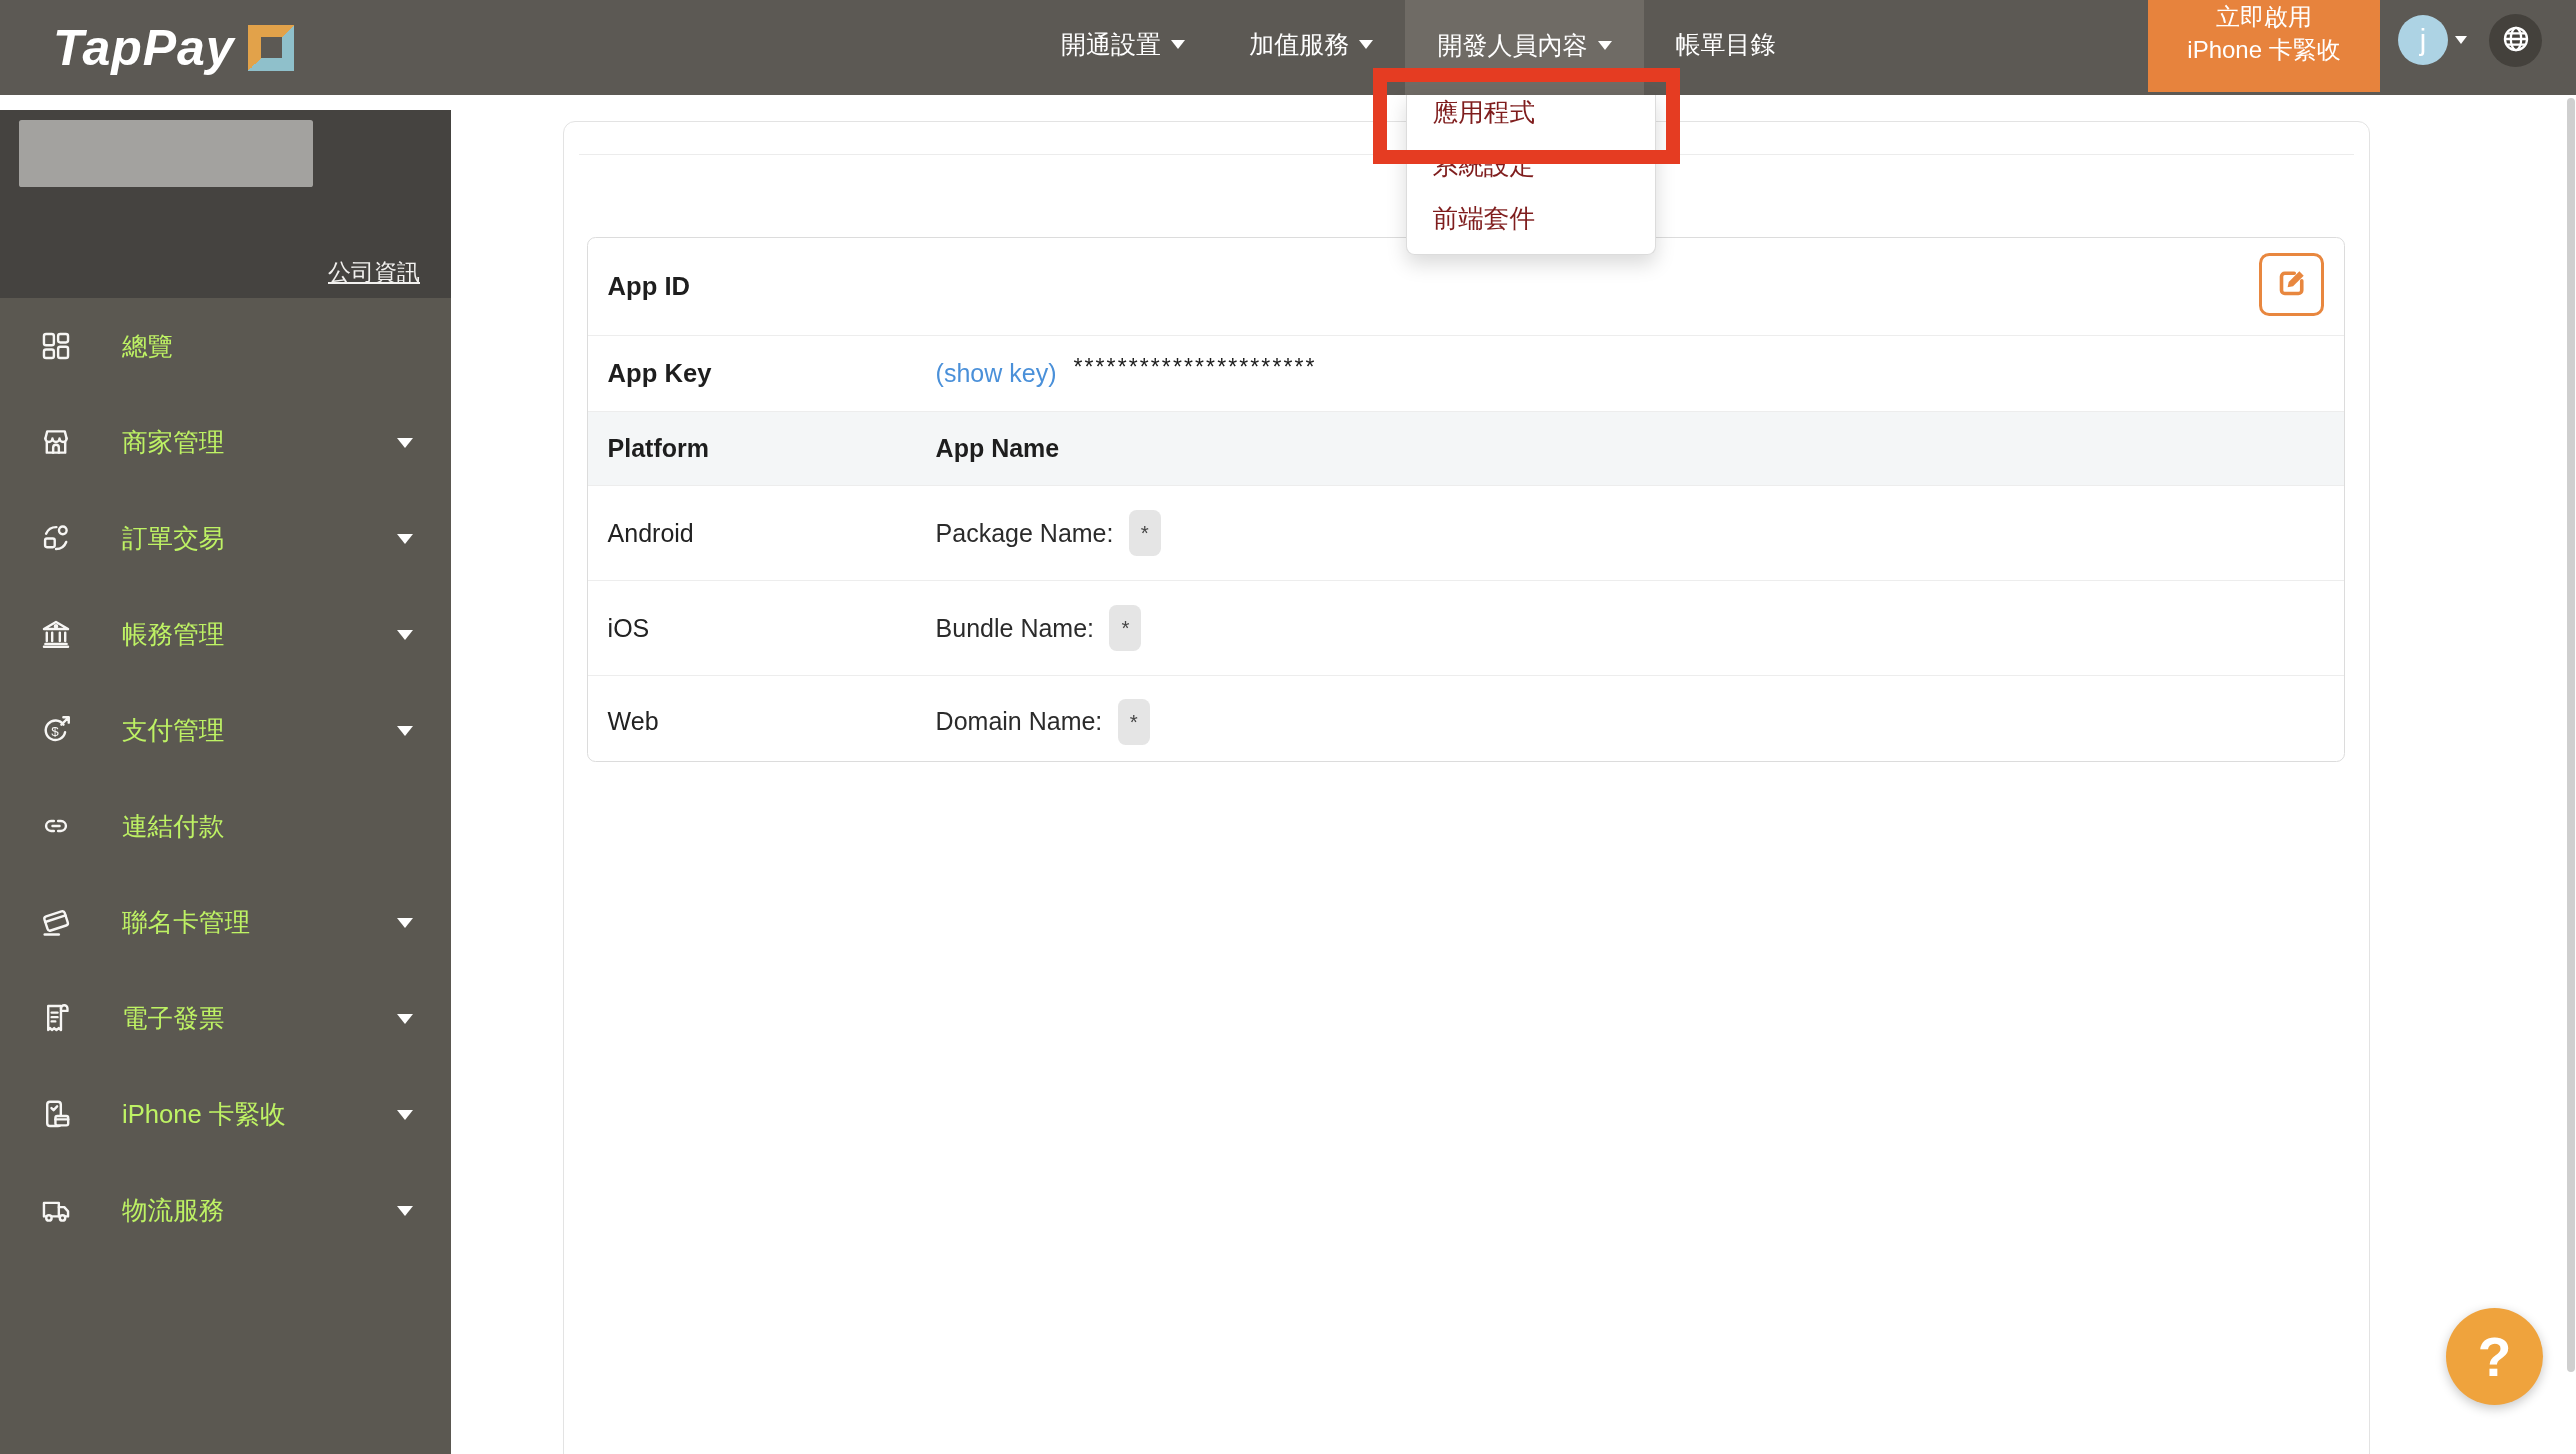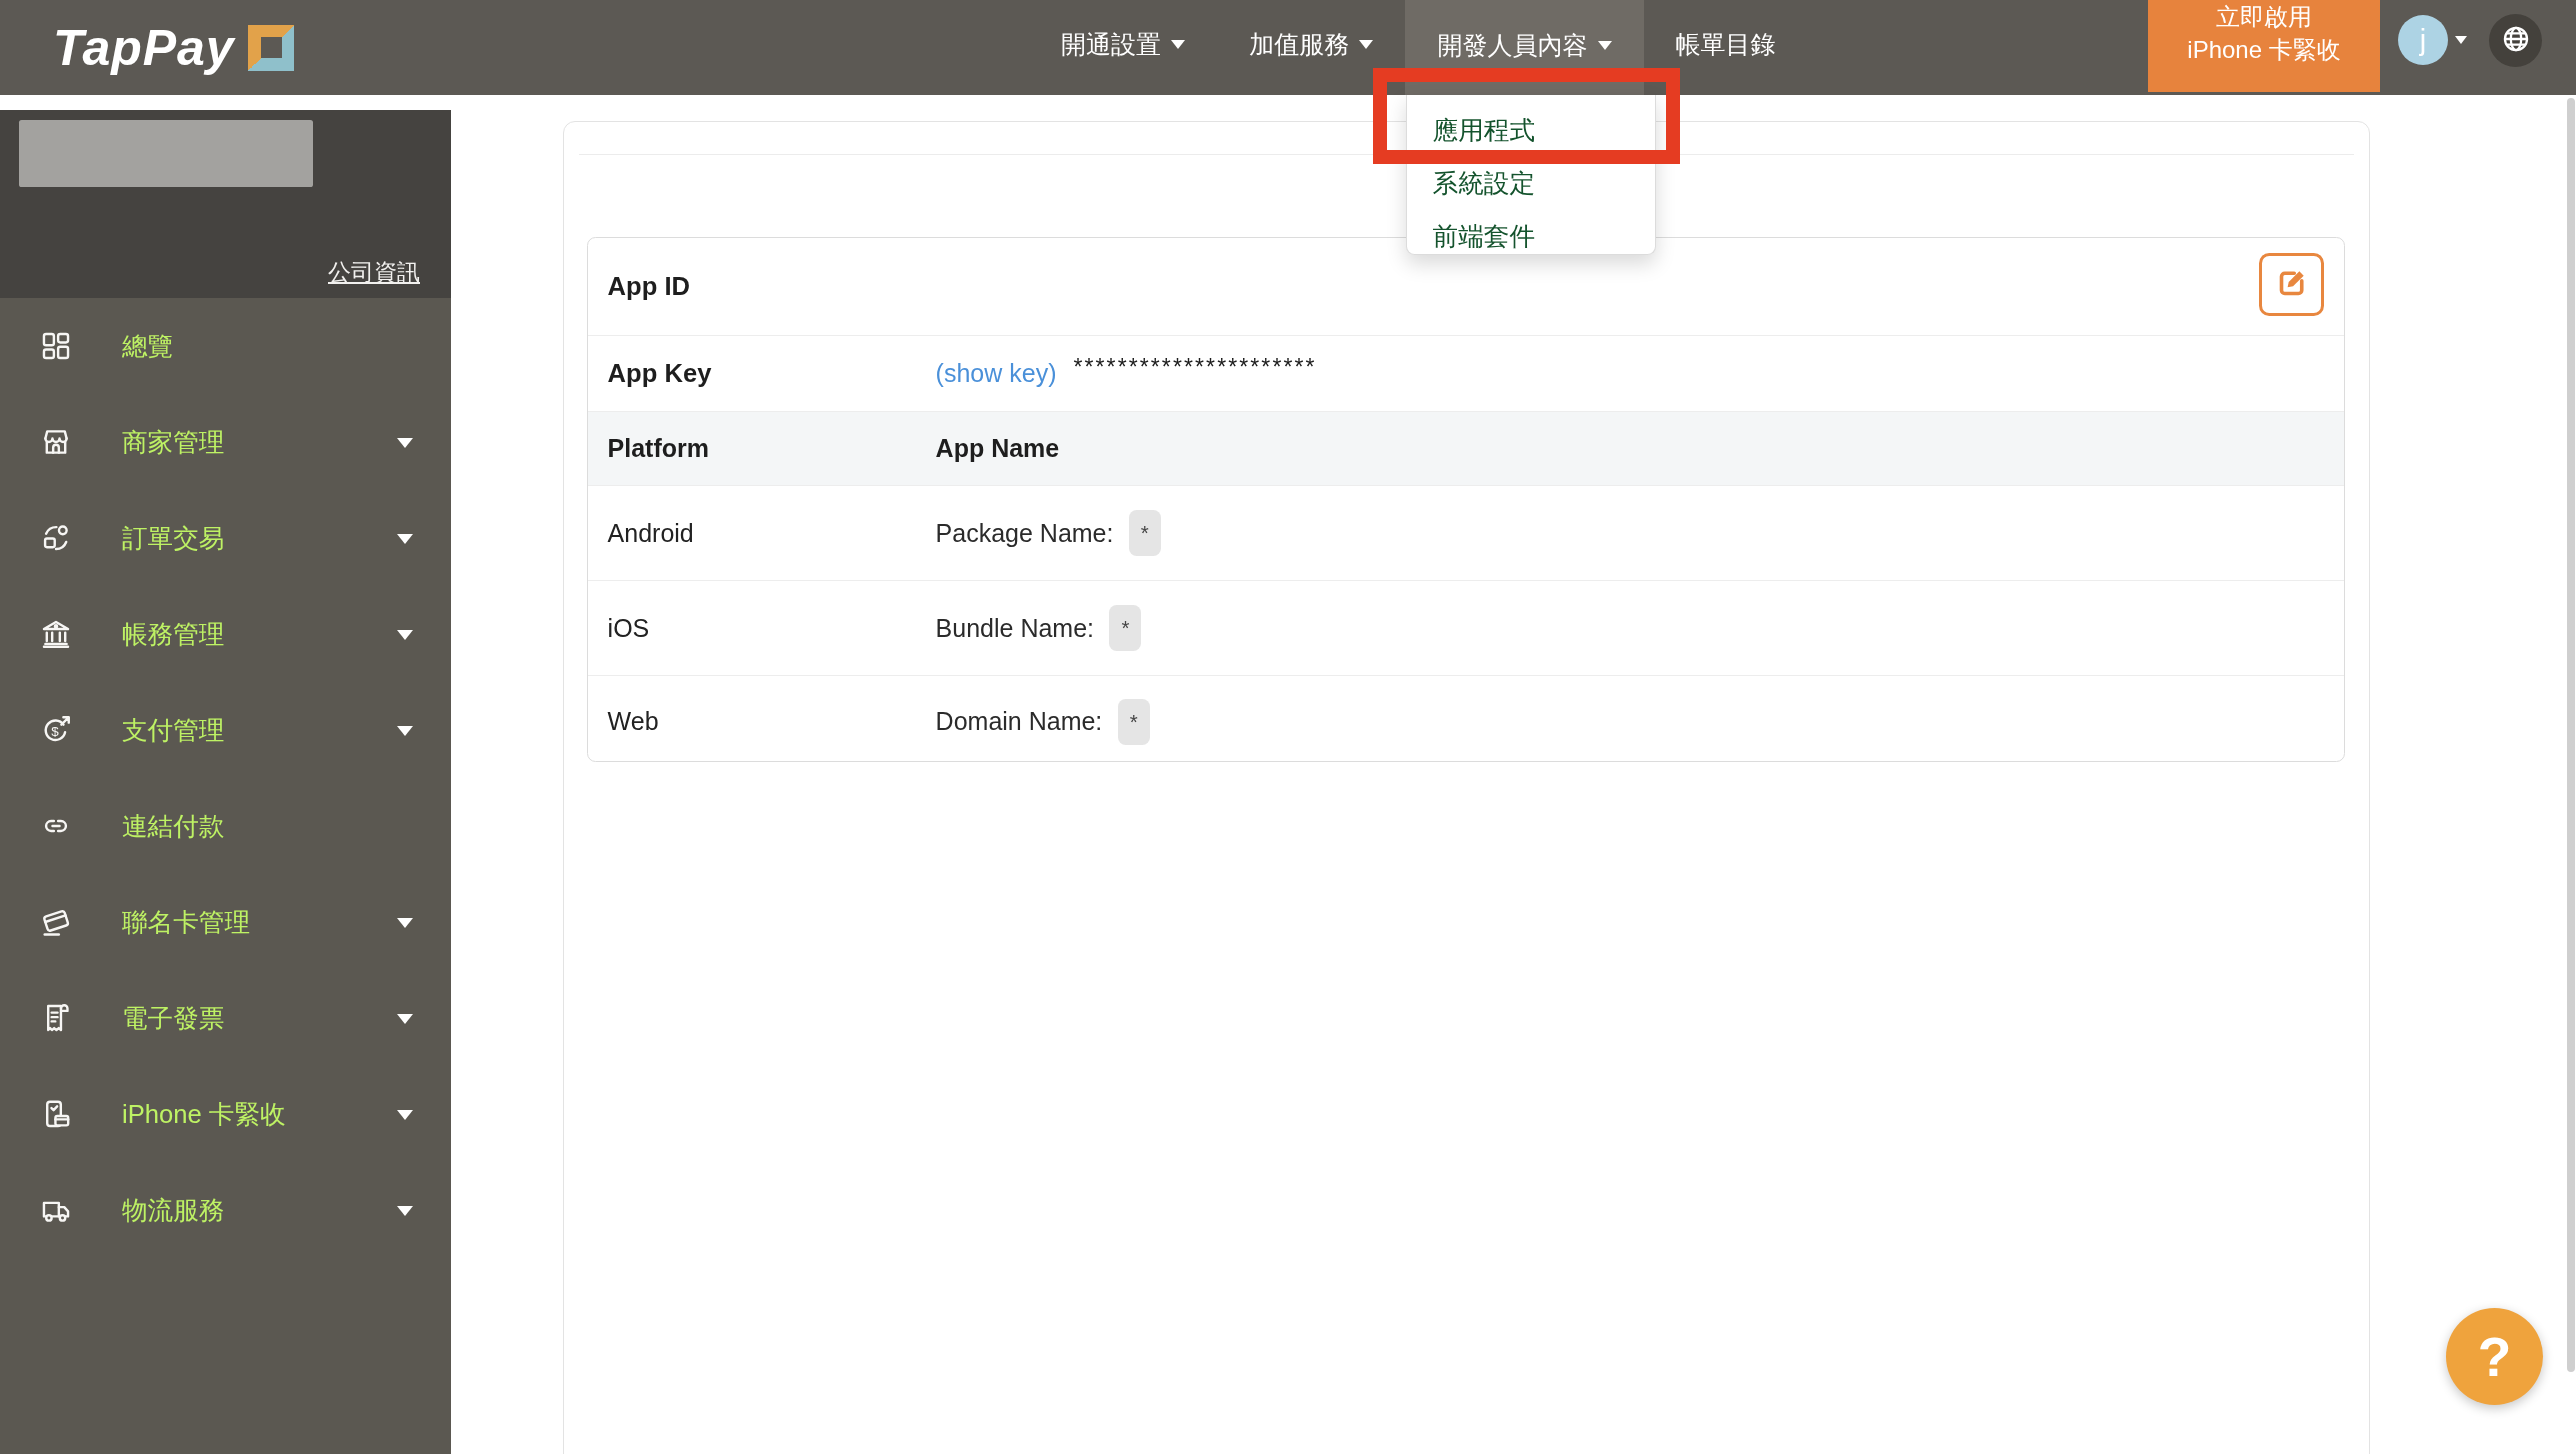--- a/index.html
+++ b/index.html
@@ -21,21 +21,21 @@
        display:flex;flex-direction:column;align-items:center;font-size:24px;line-height:33px;cursor:pointer;}
   .avatar{position:absolute;left:2398px;top:15.4px;width:50px;height:50px;border-radius:50%;background:#ADD3E4;
           display:flex;align-items:center;justify-content:center;color:#fff;font-size:29px;cursor:pointer;}
   .avatar-caret{position:absolute;left:2455px;top:36px;width:0;height:0;border-left:6.8px solid transparent;border-right:6.8px solid transparent;border-top:8.5px solid #fff;cursor:pointer;}
   .globe{position:absolute;left:2489px;top:13.7px;width:53px;height:53px;border-radius:50%;background:#44413C;
          display:flex;align-items:center;justify-content:center;cursor:pointer;}
 
   
   .dropdown{position:absolute;left:1406px;top:95px;width:248px;background:#fff;border:0.9px solid #DCDCDC;
             border-top:none;border-radius:0 0 8.5px 8.5px;box-shadow:0 8.5px 20.5px rgba(0,0,0,.15);z-index:40;}
-  .dropdown-item{height:53px;display:flex;align-items:flex-end;padding-left:25.6px;font-size:25.6px;color:#14532d;cursor:pointer;}
+  .dropdown-item{height:53px;display:flex;align-items:flex-start;padding-left:25.6px;font-size:25.6px;color:#7f1d1d;cursor:pointer;}
   .annotation{position:absolute;left:1373px;top:68px;width:307px;height:96px;box-sizing:border-box;
               border:14.5px solid #E53C22;z-index:50;pointer-events:none;}
 
   
   .sidebar{position:absolute;left:0;top:110px;width:451px;height:1360px;background:#5B5851;z-index:20;}
   .side-head{position:relative;width:451px;height:188px;background:#454340;}
   .redacted{position:absolute;left:19px;top:10.2px;width:294px;height:67px;background:#A3A29F;border-radius:2.6px;}
   .company-link{position:absolute;right:31px;bottom:10.2px;color:#F2F1EF;font-size:23px;text-decoration:underline;cursor:pointer;}
   .side-menu{position:absolute;top:188px;left:0;width:451px;}
   .side-item{position:relative;height:96px;display:flex;align-items:center;padding-left:39px;cursor:pointer;}

